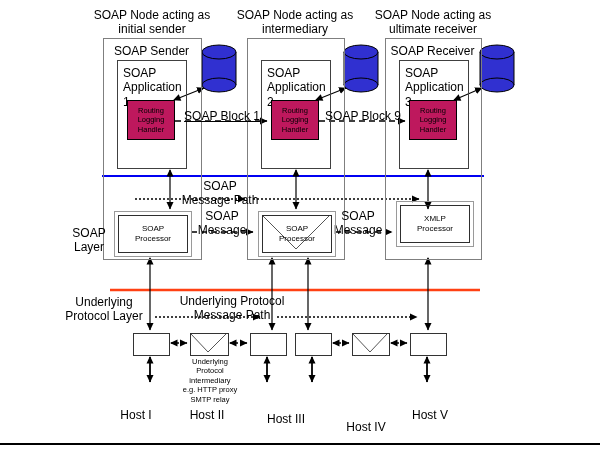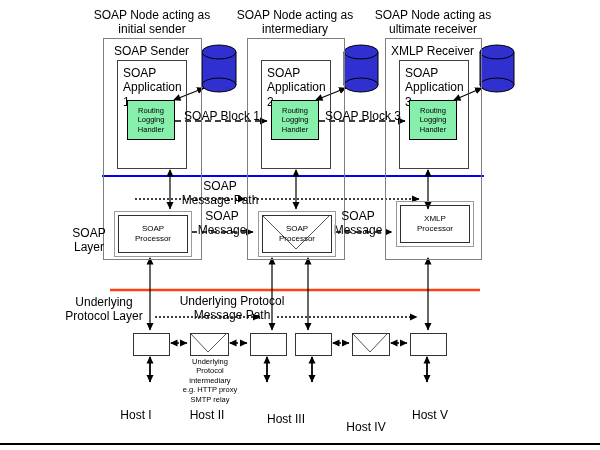--- a/index.html
+++ b/index.html
@@ -7,21 +7,21 @@
     position:relative;width:600px;height:450px;background:#fff;overflow:hidden;
     font-family:"Liberation Sans",sans-serif;color:#000;
   }
   .abs{position:absolute;}
   svg.layer{position:absolute;left:0;top:0;width:600px;height:450px;}
   .lbl{font-size:12px;line-height:1.2;text-align:center;white-space:pre-line;}
   .lbl-left{text-align:left;}
   .node-box{border:1px solid #7f7f7f;background:transparent;}
   .app-box{border:1px solid #404040;background:transparent;}
   .handler{
-    background:#86efac;border:1px solid #000;
+    background:#be185d;border:1px solid #000;
     font-size:7.5px;line-height:1.25;text-align:center;white-space:pre-line;
     display:flex;align-items:center;justify-content:center;
   }
   .proc-outer{border:1px solid #9a9a9a;background:transparent;}
   .proc-inner{
     position:absolute;left:3px;top:3px;right:3px;bottom:3px;
     border:1px solid #2e2e2e;background:transparent;
     display:flex;align-items:center;justify-content:center;
     font-size:8px;line-height:1.2;text-align:center;white-space:pre-line;
   }
@@ -121,21 +121,21 @@
   <div class="abs lbl" style="left:235px;top:8px;width:120px;">SOAP Node acting as
 intermediary</div>
   <div class="abs lbl" style="left:373px;top:8px;width:120px;">SOAP Node acting as
 ultimate receiver</div>
 
   <div class="abs node-box" style="left:103px;top:38px;width:97px;height:220px;"></div>
   <div class="abs node-box" style="left:247px;top:38px;width:96px;height:220px;"></div>
   <div class="abs node-box" style="left:385px;top:38px;width:95px;height:220px;"></div>
 
   <div class="abs lbl" style="left:103px;top:44px;width:97px;">SOAP Sender</div>
-  <div class="abs lbl" style="left:385px;top:44px;width:95px;">XMLP Receiver</div>
+  <div class="abs lbl" style="left:385px;top:44px;width:95px;">SOAP Receiver</div>
 
   <div class="abs app-box" style="left:117px;top:60px;width:68px;height:107px;"></div>
   <div class="abs app-box" style="left:261px;top:60px;width:68px;height:107px;"></div>
   <div class="abs app-box" style="left:399px;top:60px;width:68px;height:107px;"></div>
 
   <div class="abs lbl lbl-left" style="left:123px;top:66px;width:60px;">SOAP
 Application 1</div>
   <div class="abs lbl lbl-left" style="left:267px;top:66px;width:60px;">SOAP
 Application 2</div>
   <div class="abs lbl lbl-left" style="left:405px;top:66px;width:60px;">SOAP
@@ -144,22 +144,22 @@
   <div class="abs handler" style="left:127px;top:100px;width:46px;height:38px;">Routing
 Logging
 Handler</div>
   <div class="abs handler" style="left:271px;top:100px;width:46px;height:38px;">Routing
 Logging
 Handler</div>
   <div class="abs handler" style="left:409px;top:100px;width:46px;height:38px;">Routing
 Logging
 Handler</div>
 
-  <div class="abs lbl" style="left:182px;top:109px;width:80px;">SOAP Block 1</div>
-  <div class="abs lbl" style="left:323px;top:109px;width:80px;">SOAP Block 3</div>
+  <div class="abs lbl" style="left:182px;top:109px;width:80px;text-decoration:underline;">SOAP Block 1</div>
+  <div class="abs lbl" style="left:323px;top:109px;width:80px;">SOAP Block 9</div>
 
   <div class="abs lbl" style="left:67px;top:226px;width:44px;">SOAP
 Layer</div>
   <div class="abs lbl" style="left:63px;top:295px;width:82px;">Underlying
 Protocol Layer</div>
 
   <div class="abs lbl" style="left:179px;top:179px;width:82px;">SOAP
 Message Path</div>
   <div class="abs lbl" style="left:172px;top:294px;width:120px;">Underlying Protocol
 Message Path</div>

